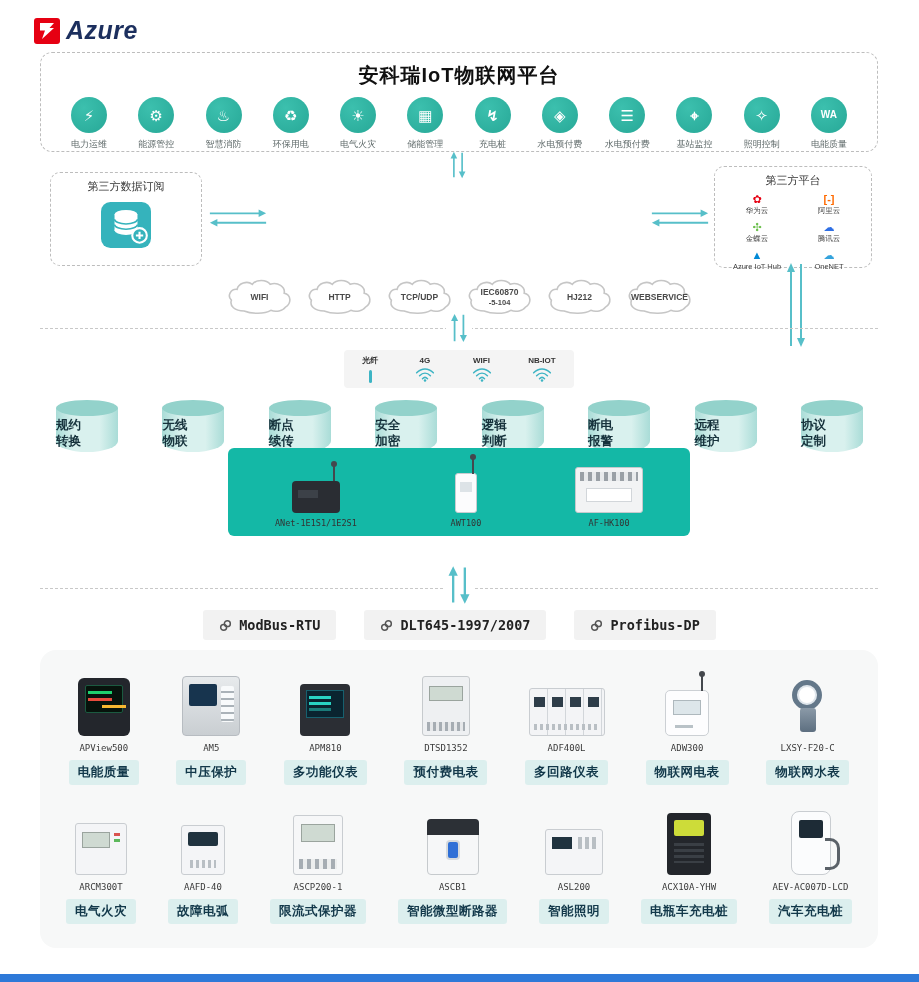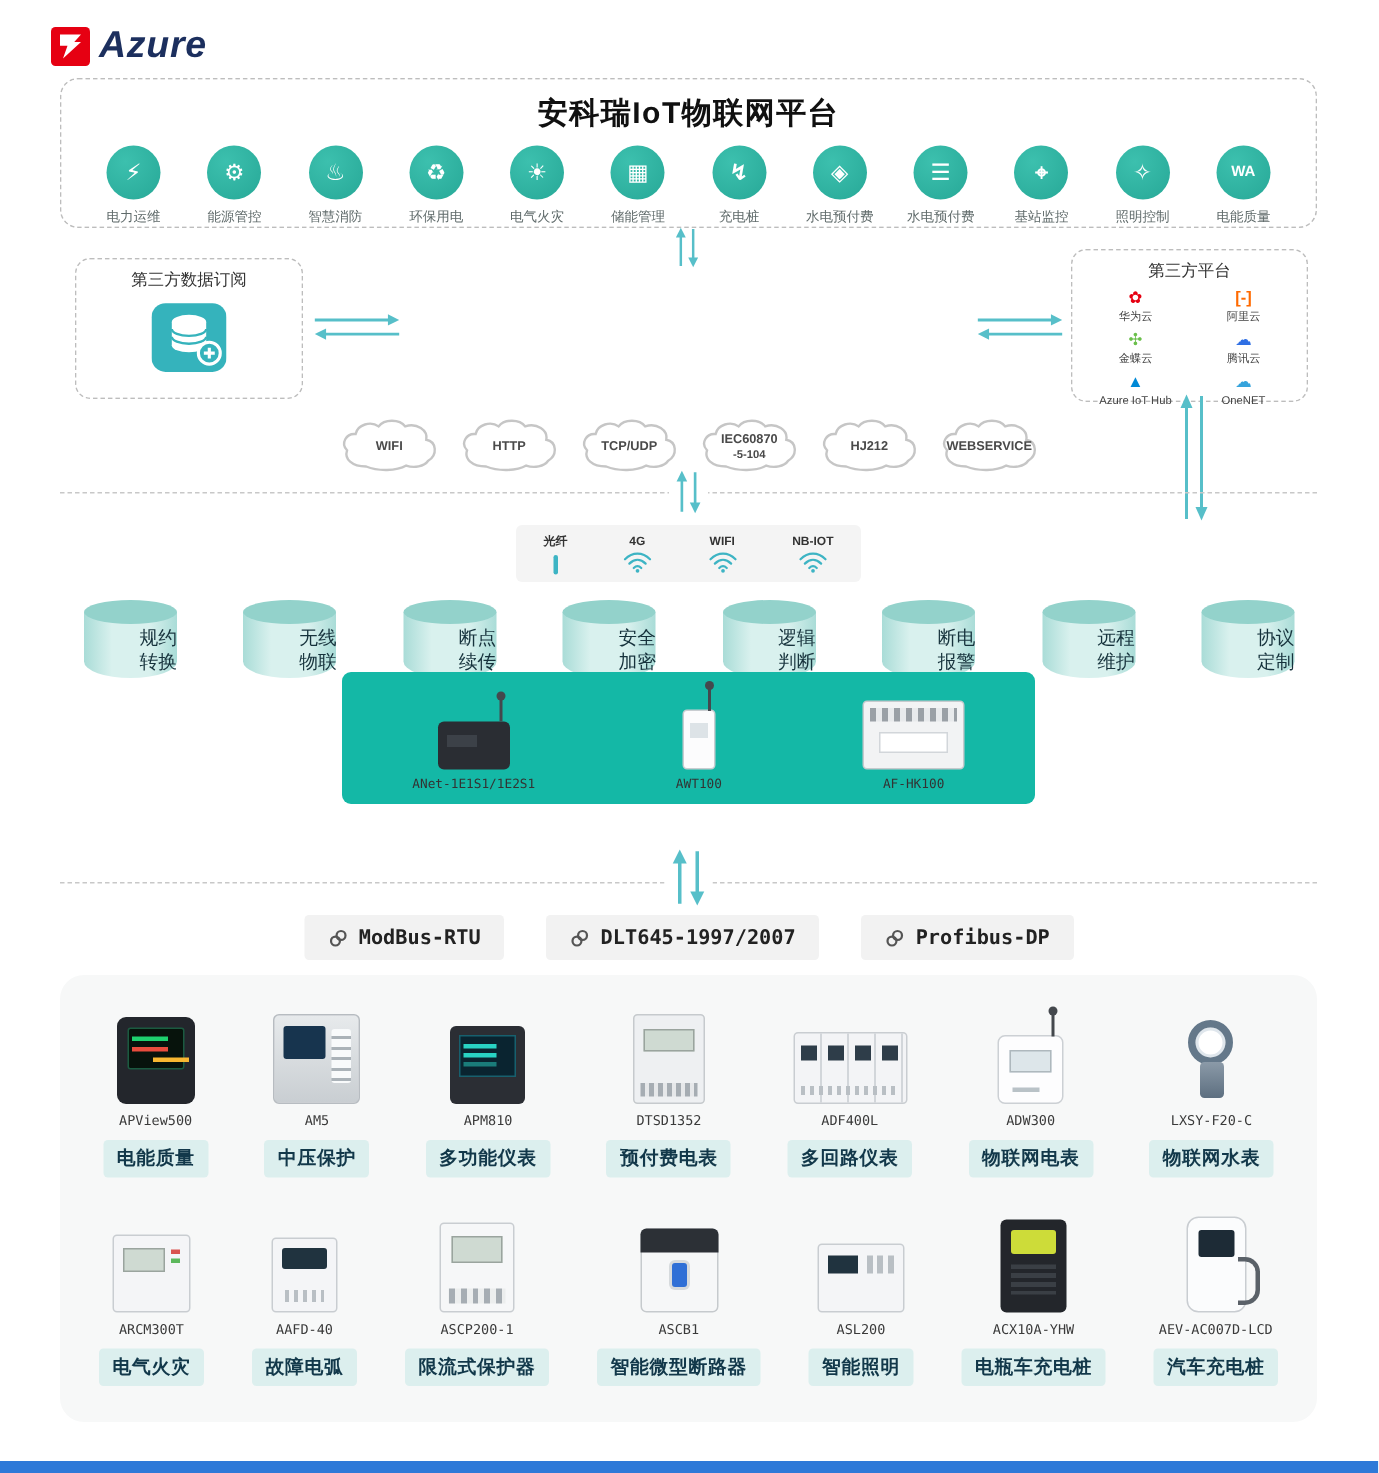--- a/index.html
+++ b/index.html
@@ -67,22 +67,22 @@
   .wifi path{stroke:currentColor;stroke-width:1.8;fill:none;stroke-linecap:round;}
   .fiber{width:3px;height:13px;background:#3db4c4;border-radius:2px;margin-top:2px;}
 
   
   .cyls{left:56px;right:56px;top:400px;display:flex;justify-content:space-between;}
   .cyl{position:relative;width:62px;height:52px;}
   .cyl-top{position:absolute;top:0;left:0;width:62px;height:16px;border-radius:50%;background:#93d2cb;}
   .cyl-body{position:absolute;top:8px;left:0;width:62px;height:44px;
             background:linear-gradient(90deg,#a9dcd7,#d9f1ee 30%,#d9f1ee 70%,#a9dcd7);
             border-radius:0 0 31px 31px / 0 0 11px 11px;}
-  .cyl-tx{position:absolute;top:17px;left:0;width:100%;text-align:right;
-          font-size:12.5px;font-weight:400;color:#16323c;line-height:1.3;}
+  .cyl-tx{position:absolute;top:17px;left:0;width:100%;text-align:left;
+          font-size:12.5px;font-weight:700;color:#16323c;line-height:1.3;}
   .cyl-tx span{display:block;}
 
   
   .gwpanel{left:228px;top:448px;width:462px;height:88px;background:#14b8a6;border-radius:6px;
            display:flex;justify-content:space-around;align-items:flex-end;padding-bottom:8px;box-sizing:border-box;}
   .gwcell{text-align:center;}
   .gwbox{height:44px;display:flex;align-items:flex-end;justify-content:center;}
   .gwmodel{font-size:8.5px;color:#333;margin-top:5px;}
 
   

